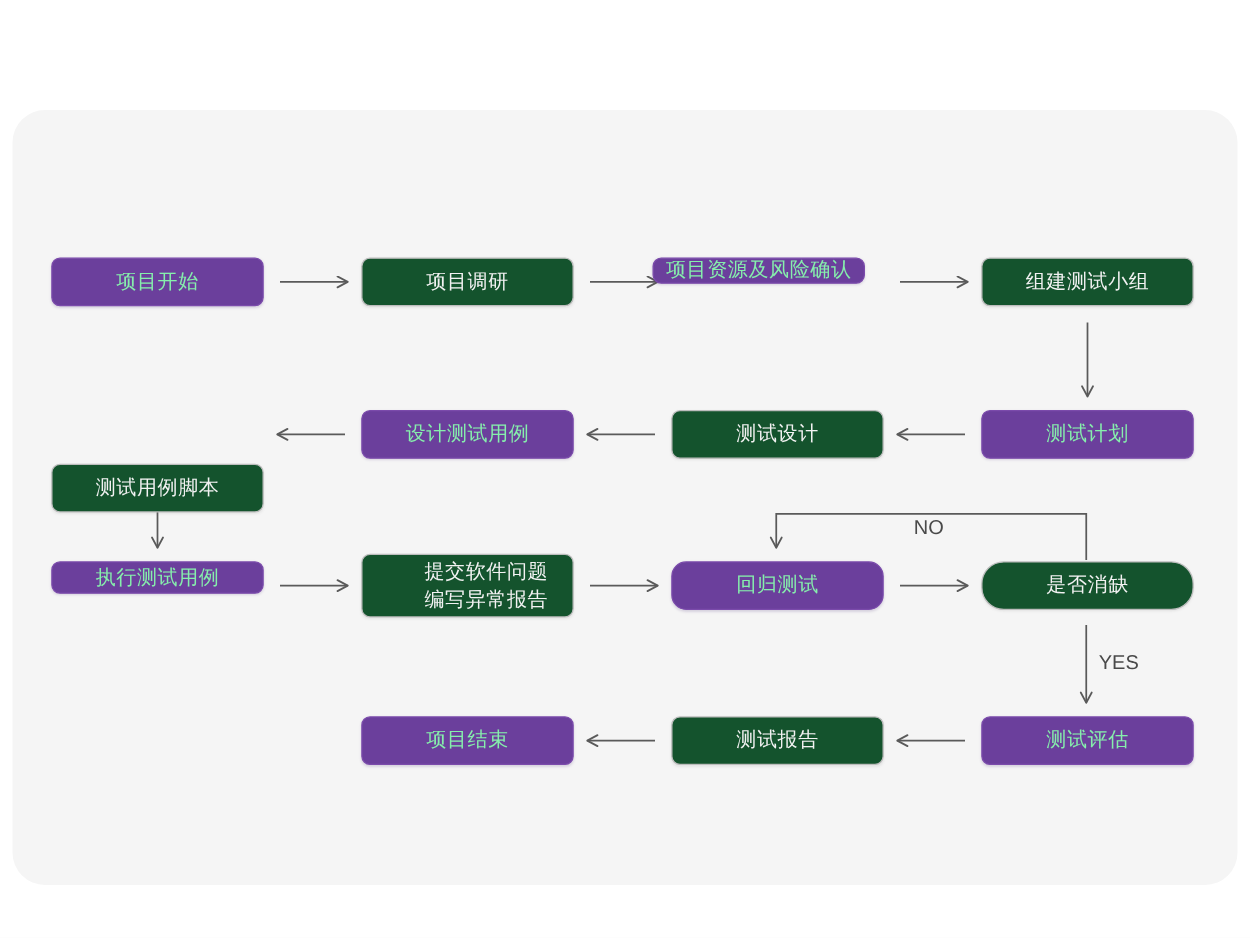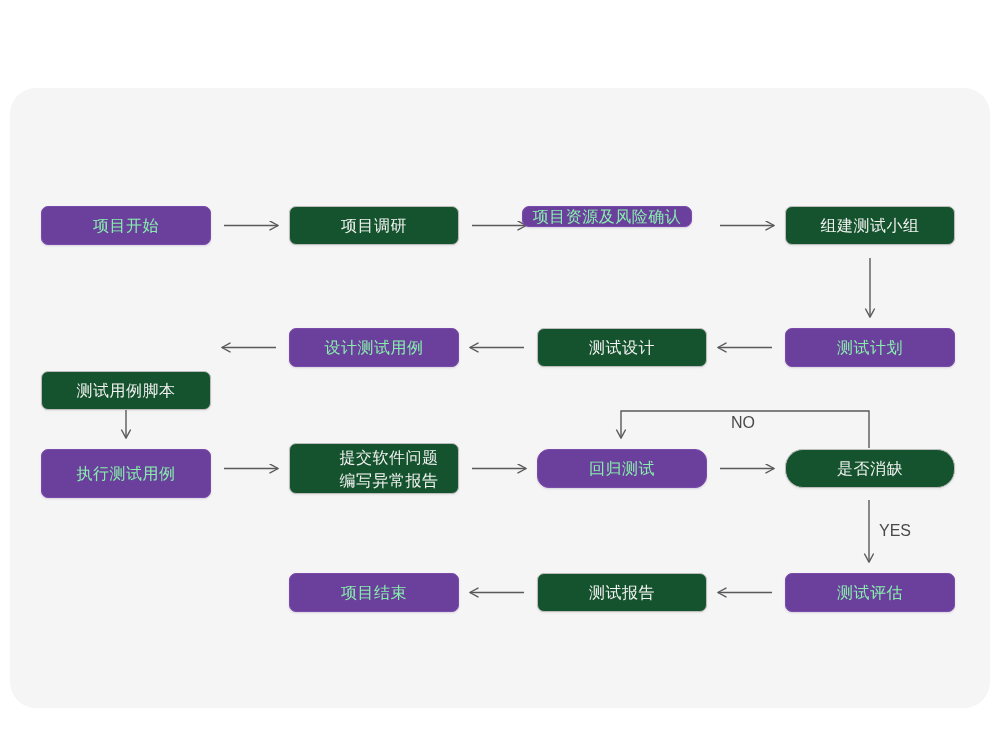--- a/index.html
+++ b/index.html
@@ -123,21 +123,21 @@
 
   <div id="nodes">
       <div class="node purple" style="left: 41px; top: 206px; width: 170px; height: 39px;">项目开始</div>
       <div class="node gray" style="left: 289px; top: 206px; width: 170px; height: 39px;">项目调研</div>
       <div class="node purple" style="left: 522px; top: 206px; width: 170px; height: 21px;">项目资源及风险确认</div>
       <div class="node gray" style="left: 785px; top: 206px; width: 170px; height: 39px; font-family: Liberation Serif, serif;">组建测试小组</div>
       <div class="node gray" style="left: 41px; top: 340px; width: 170px; height: 39px; margin-top: 31px;">测试用例脚本</div>
       <div class="node purple" style="left: 289px; top: 328px; width: 170px; height: 39px;">设计测试用例</div>
       <div class="node gray" style="left: 537px; top: 328px; width: 170px; height: 39px;">测试设计</div>
       <div class="node purple" style="left: 785px; top: 328px; width: 170px; height: 39px;">测试计划</div>
-      <div class="node purple" style="left: 41px; top: 449px; width: 170px; height: 49px;">执行测试用例</div>
+      <div class="node purple" style="left: 41px; top: 449px; width: 170px; height: 26px;">执行测试用例</div>
       <div class="node gray" style="left: 289px; top: 443px; width: 170px; height: 51px; padding-left: 30px;">提交软件问题
 编写异常报告</div>
       <div class="node purple" style="left: 537px; top: 449px; width: 170px; height: 39px; border-radius: 12px;">回归测试</div>
       <div class="node gray" style="left: 785px; top: 449px; width: 170px; height: 39px; border-radius: 18px;">是否消缺</div>
       <div class="node purple" style="left: 289px; top: 573px; width: 170px; height: 39px;">项目结束</div>
       <div class="node gray" style="left: 537px; top: 573px; width: 170px; height: 39px;">测试报告</div>
       <div class="node purple" style="left: 785px; top: 573px; width: 170px; height: 39px;">测试评估</div>
     </div>
 
 </div>

